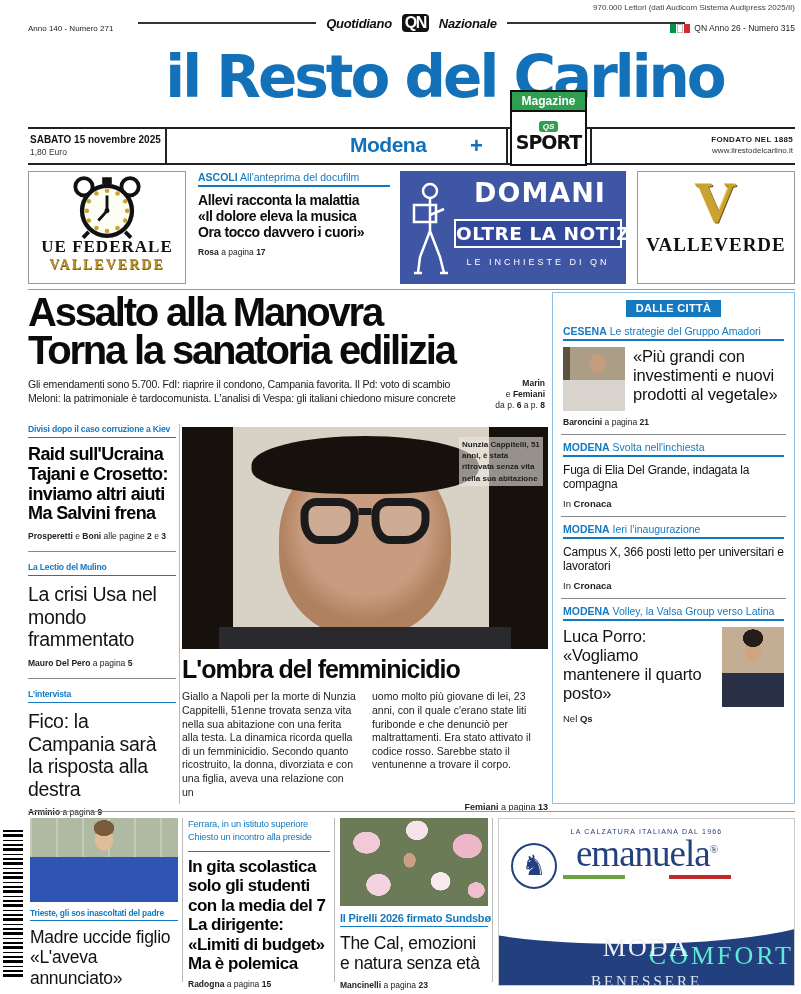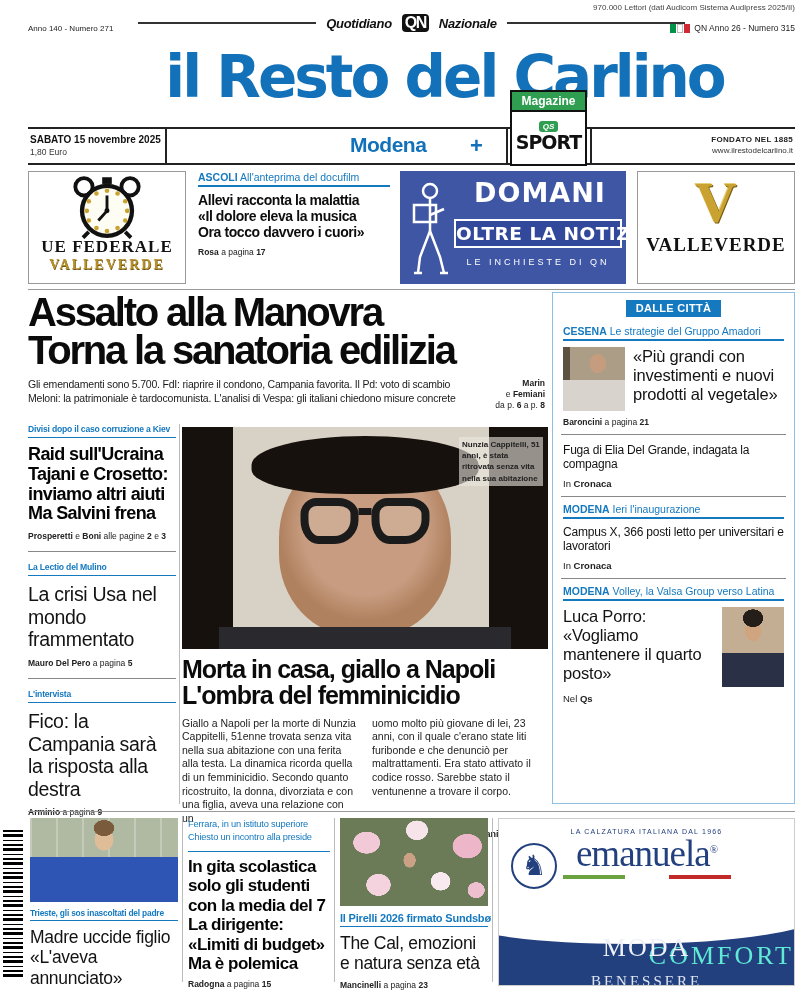--- a/index.html
+++ b/index.html
@@ -331,20 +331,23 @@
         <div class="cb-photo ph-amadori"></div>
         <div class="cb-head">«Più grandi con investimenti e nuovi prodotti al vegetale»</div>
       </div>
       <div class="byline">
         <span class="b">Baroncini</span><span> a pagina </span><span class="b">21</span>
       </div>
     </section>
     <div class="cb-div"></div>
 
     <section class="cb-sec">
+      <div class="kicker">
+        <span class="kl">MODENA</span><span class="kr"> Svolta nell'inchiesta</span>
+      </div>
       <div class="cb-head-lg">Fuga di Elia Del Grande, indagata la compagna</div>
       <div class="cb-section">
         <span>In </span><span class="b">Cronaca</span>
       </div>
     </section>
     <div class="cb-div"></div>
 
     <section class="cb-sec">
       <div class="kicker">
         <span class="kl">MODENA</span><span class="kr"> Ieri l'inaugurazione</span>
@@ -407,21 +410,20 @@
       <div class="mp-lens"></div>
         <div class="mp-bridge"></div>
         <div class="mp-lens"></div>
     </div>
     <div class="mp-shoulder"></div>
     <figcaption class="mp-caption">Nunzia Cappitelli, 51 anni, è stata ritrovata senza vita nella sua abitazione</figcaption>
   </figure>
 
   <article class="napoli">
     <div class="np-h">
-      <div>Morta in casa, giallo a Napoli</div>
       <div>L'ombra del femminicidio</div>
     </div>
     <div class="np-body">
       <div>Giallo a Napoli per la morte di Nunzia Cappitelli, 51enne trovata senza vita nella sua abitazione con una ferita alla testa. La dinamica ricorda quella di un femminicidio. Secondo quanto ricostruito, la donna, divorziata e con una figlia, aveva una relazione con un</div>
       <div>uomo molto più giovane di lei, 23 anni, con il quale c'erano state liti furibonde e che denunciò per maltrattamenti. Era stato attivato il codice rosso. Sarebbe stato il ventunenne a trovare il corpo.</div>
     </div>
     <div class="np-by">
       <span class="b">Femiani</span><span> a pagina </span><span class="b">13</span>
     </div>
   </article>

